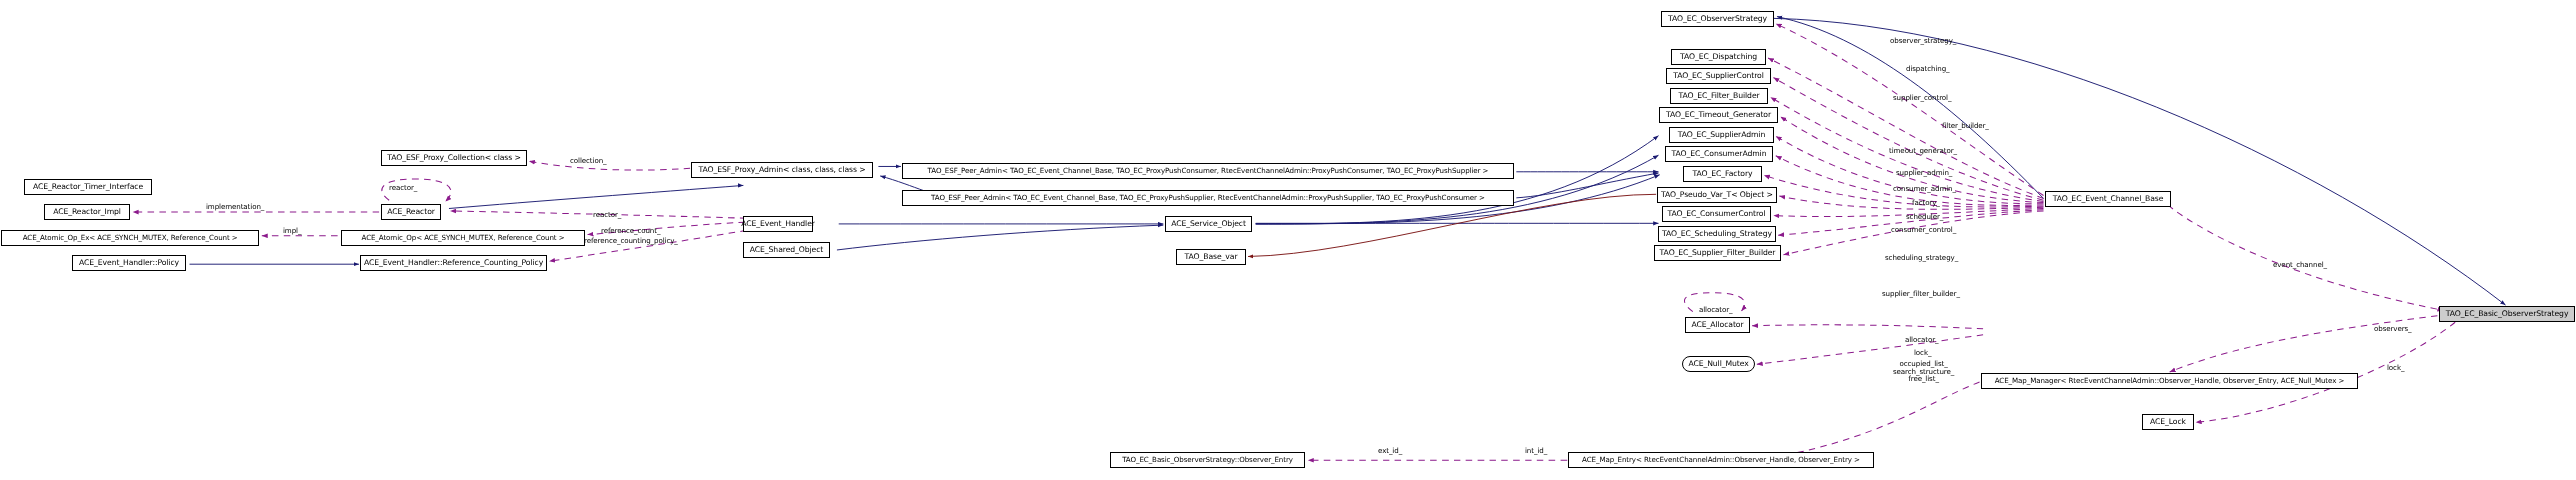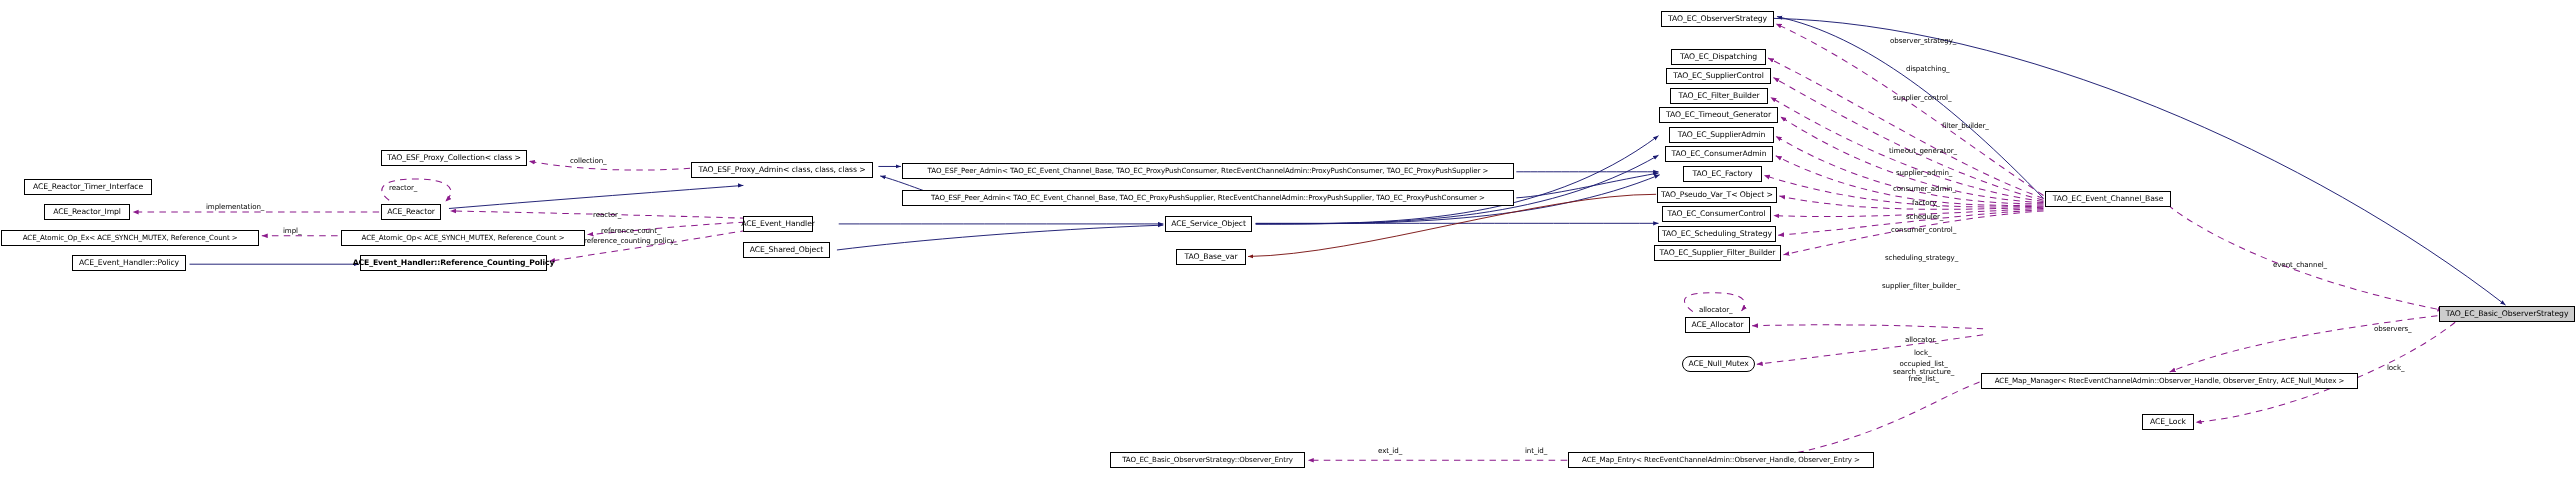--- a/index.html
+++ b/index.html
@@ -125,21 +125,21 @@
   </svg>
 
   <div id="nodes">
       <div class="node" style="left: 24px; top: 179px; width: 128px; height: 16px; font-size: 7.7px;">ACE_Reactor_Timer_Interface</div>
       <div class="node" style="left: 44px; top: 204px; width: 86px; height: 16px; font-size: 7.7px;">ACE_Reactor_Impl</div>
       <div class="node" style="left: 1.2px; top: 230px; width: 258px; height: 16px; font-size: 7.1px;">ACE_Atomic_Op_Ex&lt; ACE_SYNCH_MUTEX, Reference_Count &gt;</div>
       <div class="node" style="left: 72px; top: 255px; width: 114px; height: 16px; font-size: 7.7px;">ACE_Event_Handler::Policy</div>
       <div class="node" style="left: 381px; top: 150px; width: 146px; height: 16px; font-size: 7.7px;">TAO_ESF_Proxy_Collection&lt; class &gt;</div>
       <div class="node" style="left: 381px; top: 204px; width: 60px; height: 16px; font-size: 7.7px;">ACE_Reactor</div>
       <div class="node" style="left: 341px; top: 230px; width: 244px; height: 16px; font-size: 7.1px;">ACE_Atomic_Op&lt; ACE_SYNCH_MUTEX, Reference_Count &gt;</div>
-      <div class="node" style="left: 360px; top: 255px; width: 187px; height: 16px; font-size: 7.7px; font-weight: bold;">ACE_Event_Handler::Reference_Counting_Policy</div>
+      <div class="node" style="left: 360px; top: 255px; width: 187px; height: 16px; font-size: 7.7px;">ACE_Event_Handler::Reference_Counting_Policy</div>
       <div class="node" style="left: 691px; top: 162px; width: 182px; height: 16px; font-size: 7.7px;">TAO_ESF_Proxy_Admin&lt; class, class, class &gt;</div>
       <div class="node" style="left: 743px; top: 216px; width: 70px; height: 16px; font-size: 7.7px;">ACE_Event_Handler</div>
       <div class="node" style="left: 743px; top: 242px; width: 87px; height: 16px; font-size: 7.7px;">ACE_Shared_Object</div>
       <div class="node" style="left: 902px; top: 163px; width: 612px; height: 16px; font-size: 7.1px;">TAO_ESF_Peer_Admin&lt; TAO_EC_Event_Channel_Base, TAO_EC_ProxyPushConsumer, RtecEventChannelAdmin::ProxyPushConsumer, TAO_EC_ProxyPushSupplier &gt;</div>
       <div class="node" style="left: 902px; top: 190px; width: 612px; height: 16px; font-size: 7.1px;">TAO_ESF_Peer_Admin&lt; TAO_EC_Event_Channel_Base, TAO_EC_ProxyPushSupplier, RtecEventChannelAdmin::ProxyPushSupplier, TAO_EC_ProxyPushConsumer &gt;</div>
       <div class="node" style="left: 1165px; top: 216px; width: 87px; height: 16px; font-size: 7.7px;">ACE_Service_Object</div>
       <div class="node" style="left: 1176px; top: 249px; width: 70px; height: 16px; font-size: 7.7px;">TAO_Base_var</div>
       <div class="node" style="left: 1661px; top: 10.7px; width: 113px; height: 16px; font-size: 7.7px;">TAO_EC_ObserverStrategy</div>
       <div class="node" style="left: 1671px; top: 49px; width: 95px; height: 16px; font-size: 7.7px;">TAO_EC_Dispatching</div>
       <div class="node" style="left: 1666px; top: 68px; width: 105px; height: 16px; font-size: 7.7px;">TAO_EC_SupplierControl</div>
@@ -173,21 +173,21 @@
       <div class="edge-label" style="left: 1906px; top: 65px; white-space: pre;">dispatching_</div>
       <div class="edge-label" style="left: 1893px; top: 94px; white-space: pre;">supplier_control_</div>
       <div class="edge-label" style="left: 1900px; top: 122px; white-space: pre; padding-left: 42px;">filter_builder_</div>
       <div class="edge-label" style="left: 1889px; top: 147px; white-space: pre;">timeout_generator_</div>
       <div class="edge-label" style="left: 1896px; top: 169px; white-space: pre;">supplier_admin_</div>
       <div class="edge-label" style="left: 1893px; top: 185px; white-space: pre;">consumer_admin_</div>
       <div class="edge-label" style="left: 1912px; top: 199px; white-space: pre;">factory_</div>
       <div class="edge-label" style="left: 1906px; top: 213px; white-space: pre;">scheduler_</div>
       <div class="edge-label" style="left: 1891px; top: 226px; white-space: pre;">consumer_control_</div>
       <div class="edge-label" style="left: 1885px; top: 254px; white-space: pre;">scheduling_strategy_</div>
-      <div class="edge-label" style="left: 1882px; top: 282px; white-space: pre;">supplier_filter_builder_</div>
+      <div class="edge-label" style="left: 1882px; top: 290px; white-space: pre;">supplier_filter_builder_</div>
       <div class="edge-label" style="left: 1699px; top: 306px; white-space: pre;">allocator_</div>
       <div class="edge-label" style="left: 1905px; top: 336px; white-space: pre;">allocator_</div>
       <div class="edge-label" style="left: 1914px; top: 349px; white-space: pre;">lock_</div>
       <div class="edge-label multi" style="left: 1893px; top: 360px; white-space: pre;">occupied_list_
 search_structure_
 free_list_</div>
       <div class="edge-label" style="left: 2254px; top: 261px; white-space: pre; padding-left: 19px;">event_channel_</div>
       <div class="edge-label" style="left: 2374px; top: 325px; white-space: pre;">observers_</div>
       <div class="edge-label" style="left: 2387px; top: 364px; white-space: pre;">lock_</div>
       <div class="edge-label" style="left: 1525px; top: 447px; white-space: pre;">int_id_</div>

